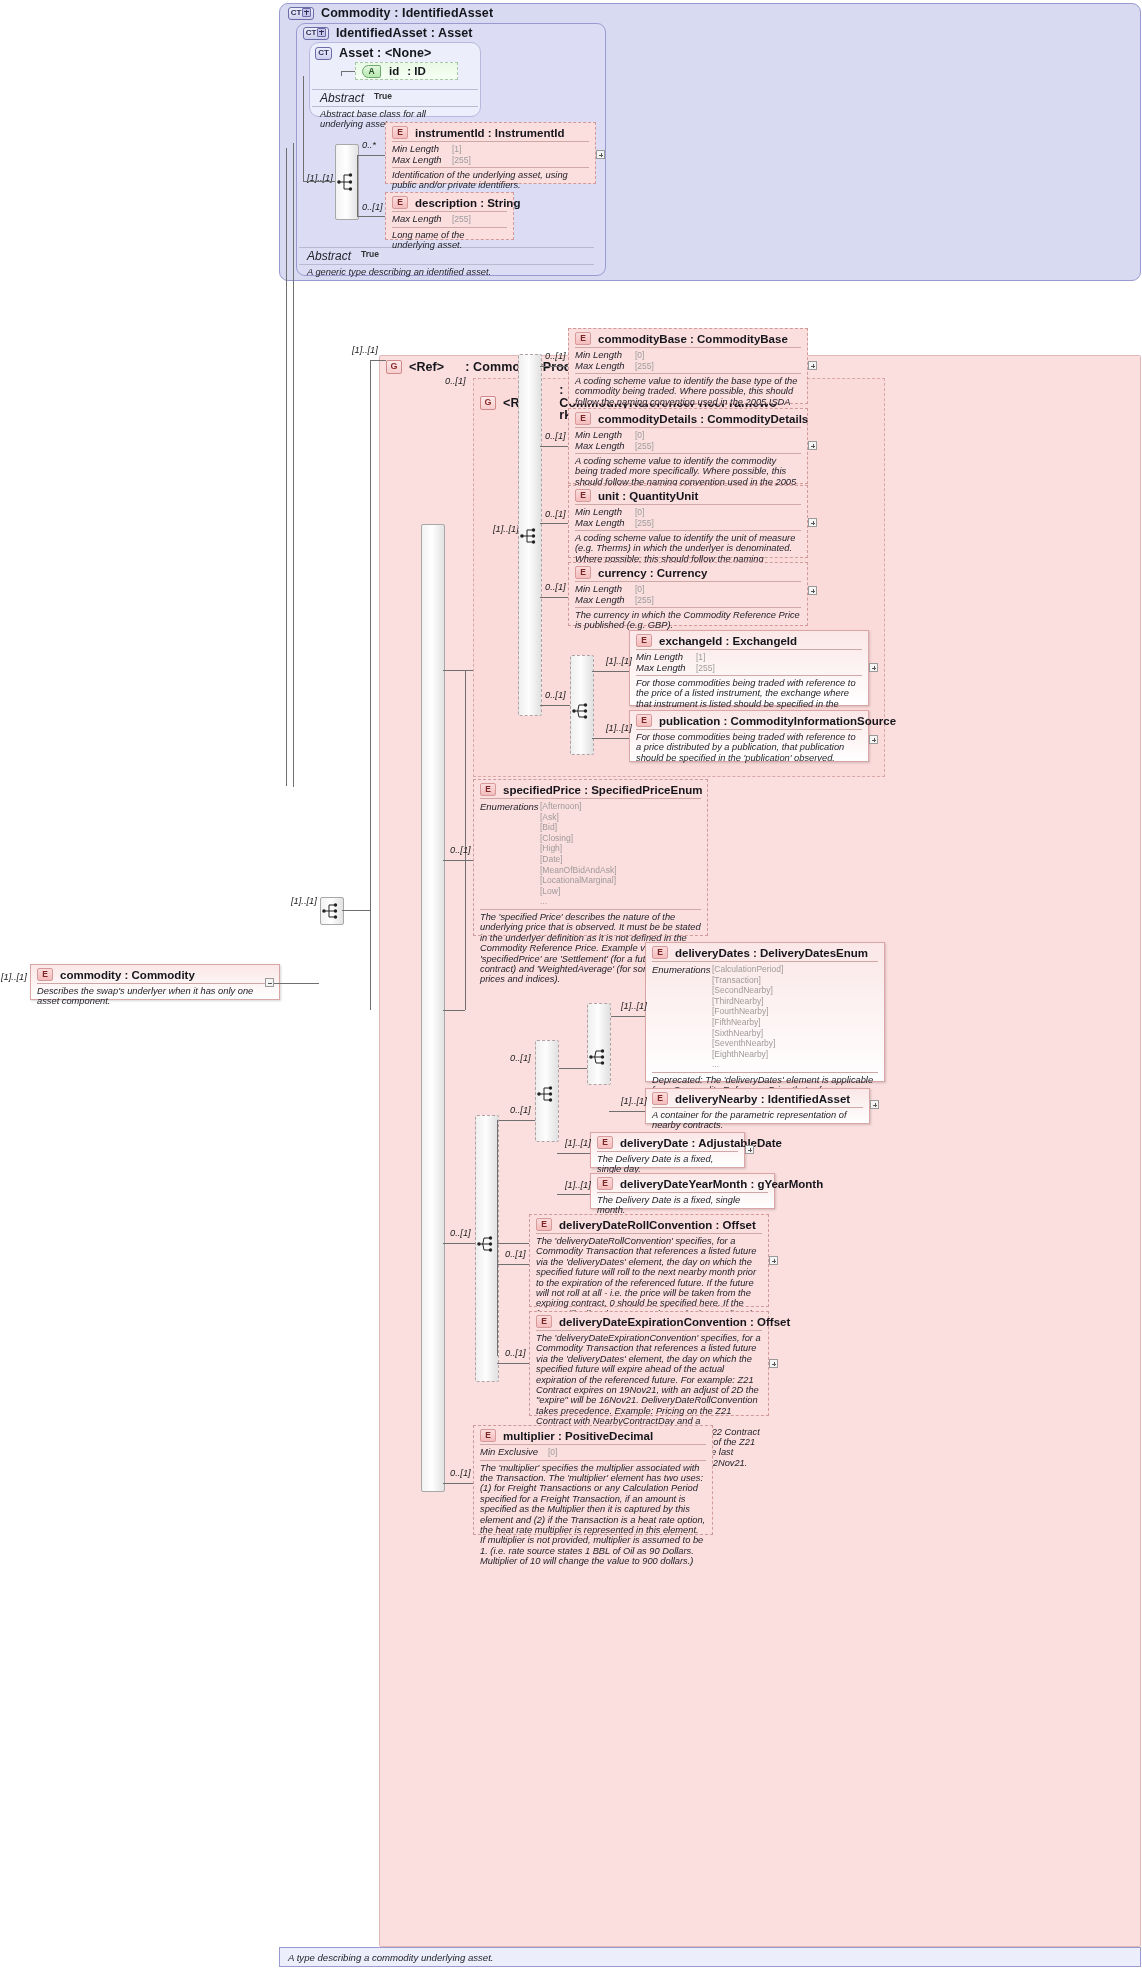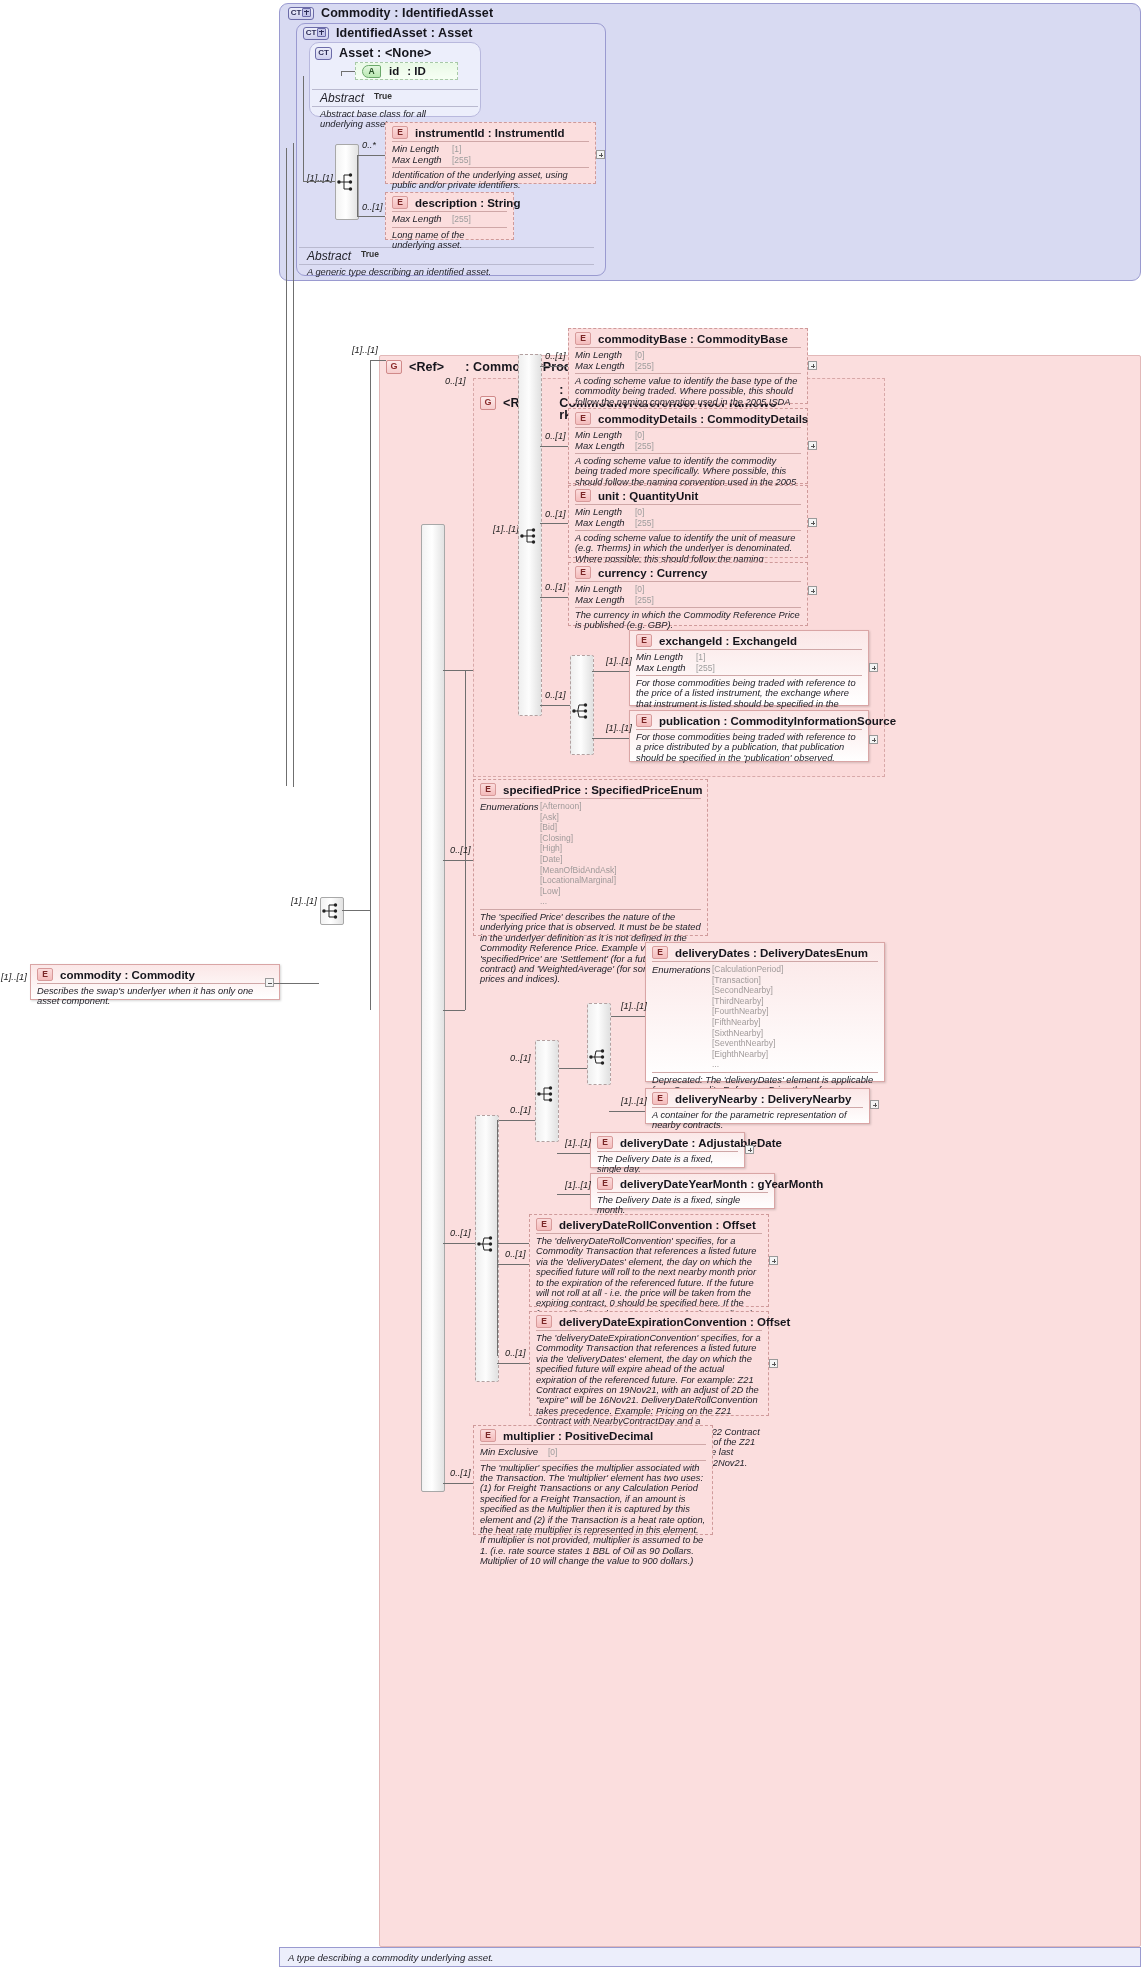--- a/index.html
+++ b/index.html
@@ -573,21 +573,21 @@
     </svg>
   </div>
   <div class="card" style="left:450px;top:1228px;">0..[1]</div>
   <div class="ln lnh" style="left:443px;top:1243px;width:32px;"></div>
   <div class="ln lnv" style="left:497px;top:1120px;height:236px;"></div>
   <div class="ln lnh" style="left:497px;top:1243px;width:38px;"></div>
 
   <div class="abs node solid" style="left:645px;top:1088px;width:225px;height:36px;">
     <div class="nd-hd">
       <span class="chip chip-e">E</span>
-      <span class="nm">deliveryNearby : DeliveryNearby</span>
+      <span class="nm">deliveryNearby : IdentifiedAsset</span>
     </div>
     <div class="nd-sep"></div>
     <div class="doc">A container for the parametric representation of nearby contracts.</div>
   </div>
   <div class="pm plus" style="left:870px;top:1100px;"></div>
   <div class="card" style="left:621px;top:1096px;">[1]..[1]</div>
   <div class="ln lnh" style="left:609px;top:1111px;width:36px;"></div>
 
   <div class="abs node solid" style="left:590px;top:1132px;width:155px;height:36px;">
     <div class="nd-hd">

